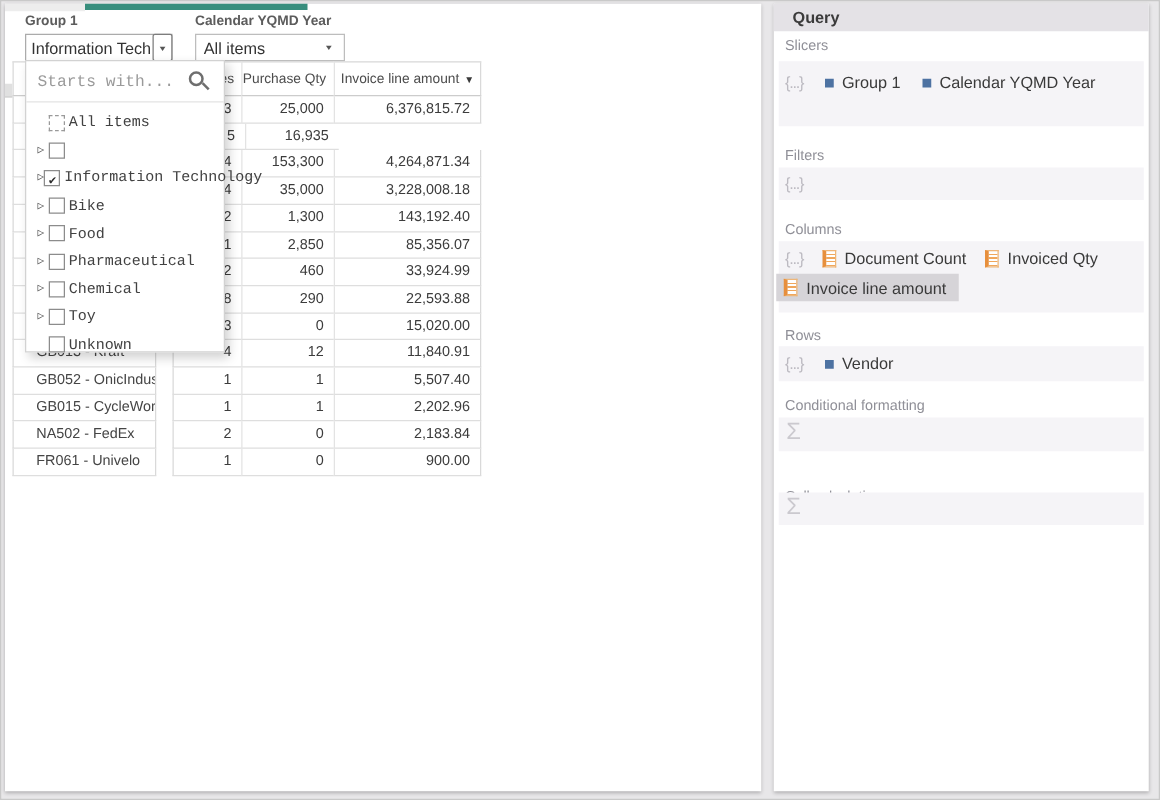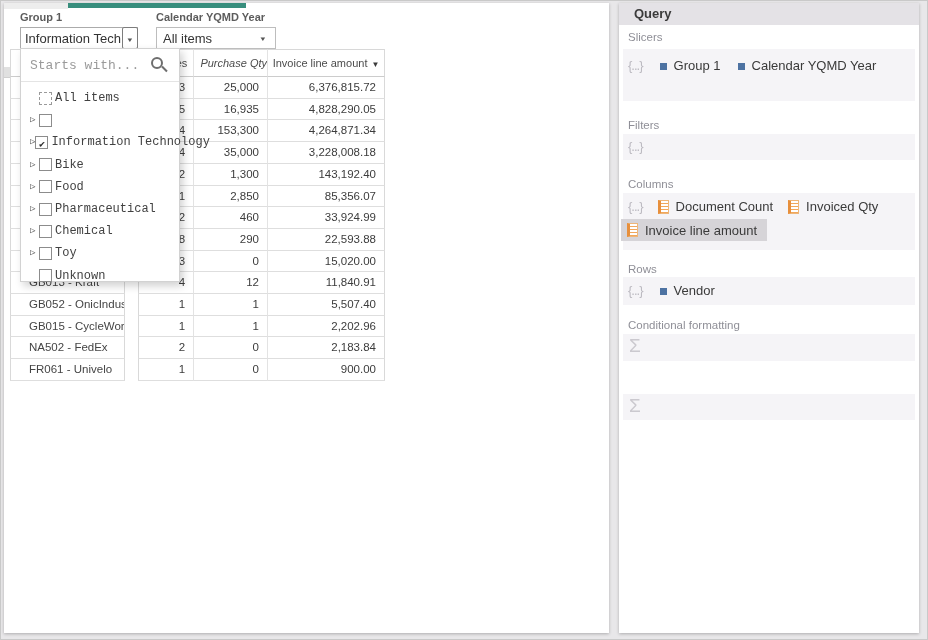--- a/index.html
+++ b/index.html
@@ -43,21 +43,21 @@
   .c-vendor { width:117px; border-left:1px solid #d9d9d9; border-right:1px solid #d9d9d9; border-bottom:1px solid #dedede;
               padding-left:18px; font-size:11.5px; color:#454545; line-height:21.7px; }
   .c-gap    { width:13px; }
   .c-count  { width:56px;  border-left:1px solid #d9d9d9; }
   .c-qty    { width:75px;  border-left:1px solid #e3e3e3; }
   .c-amt    { width:120px; border-left:1px solid #e3e3e3; border-right:1px solid #d9d9d9; }
   .num { text-align:right; padding-right:8px; font-size:11.5px; color:#3c3c3c; line-height:21.7px; border-bottom:1px solid #dedede; }
   .head .pc { border-top:1px solid #d8d8d8; border-bottom:1px solid #cccccc; font-size:11px; color:#4c4c4c; line-height:27px; }
   .head .c-vendor { background:#fff; }
   .head .h-count { text-align:right; padding-right:6px; }
-  .head .h-qty { text-align:right; padding-right:0;font-style:italic; }
+  .head .h-qty { text-align:left; padding-right:0; }
   .head .h-amt { text-align:center; padding-right:0; }
   .sort-arrow { font-size:8px; color:#3a3a3a; margin-left:4px; }
 
   
   .dd-panel { position:absolute; left:16px; top:45px; width:160px; height:234px; background:#fff;
               border:1px solid #d2d2d2; box-shadow:3px 4px 8px rgba(0,0,0,.18); z-index:20;font-family:Liberation Mono, monospace; }
   .dd-search { position:relative; height:33px; border-bottom:1px solid #e4e4e4; }
   .dd-search input { position:absolute; left:9px; top:6px; width:120px; height:21px; border:none; outline:none;
                      font-family:inherit; font-size:13px; color:#444; }
   .dd-search input::placeholder { color:#9a9a9a; }
@@ -123,21 +123,20 @@
           <div class="pc c-gap"></div>
           <div class="pc c-count num">3</div>
           <div class="pc c-qty num">25,000</div>
           <div class="pc c-amt num">6,376,815.72</div>
         </div>
       <div class="prow">
           <div class="pc c-vendor"></div>
           <div class="pc c-gap"></div>
           <div class="pc c-count num">5</div>
           <div class="pc c-qty num">16,935</div>
-          <div class="pc c-amt num">4,828,290.05</div>
         </div>
       <div class="prow">
           <div class="pc c-vendor"></div>
           <div class="pc c-gap"></div>
           <div class="pc c-count num">14</div>
           <div class="pc c-qty num">153,300</div>
           <div class="pc c-amt num">4,264,871.34</div>
         </div>
       <div class="prow">
           <div class="pc c-vendor"></div>

